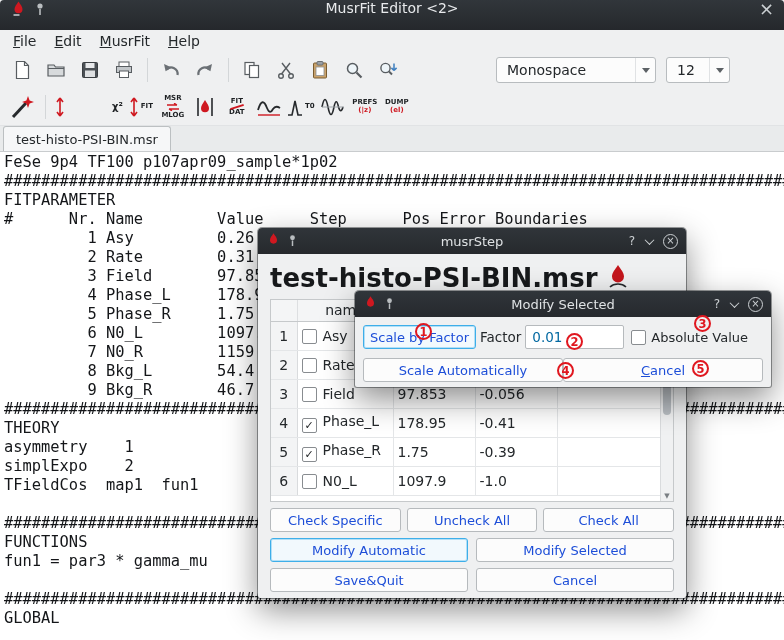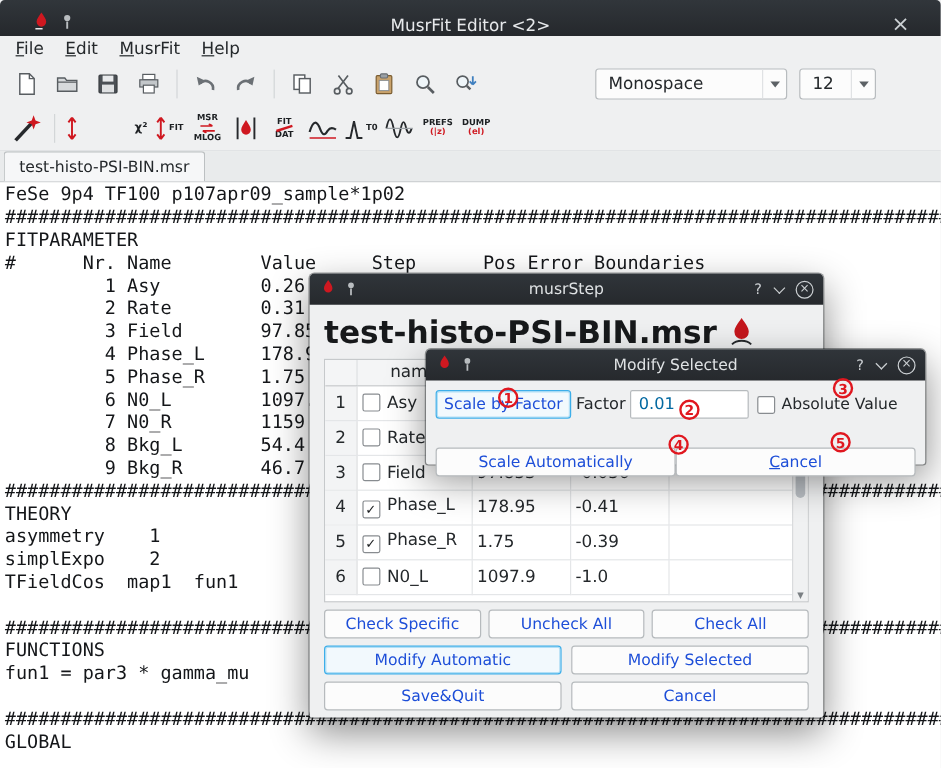--- a/index.html
+++ b/index.html
@@ -2,22 +2,22 @@
 <html><head>
 <meta charset="utf-8">
 <style>
   *{margin:0;padding:0;box-sizing:border-box;}
   html,body{width:784px;height:640px;overflow:hidden;}
   body{font-family:"DejaVu Sans","Liberation Sans",sans-serif;background:#eff0f1;position:relative;}
   .screen{position:absolute;inset:0;width:784px;height:640px;}
 
   
   .main-window{position:absolute;inset:0;display:flex;flex-direction:column;background:#eff0f1;}
-  .titlebar{height:30px;background:linear-gradient(#31363b,#25282c);display:flex;align-items:flex-end;
-            padding:0 26px;position:relative;flex:none;border-radius:4px 4px 0 0;}
+  .titlebar{height:30px;background:linear-gradient(#31363b,#25282c);display:flex;align-items:flex-start;
+            padding:0 10px;position:relative;flex:none;border-radius:4px 4px 0 0;}
   .tb-title{position:absolute;left:0;right:0;text-align:center;color:#e7e9eb;font-size:14px;}
   .tb-left{display:flex;gap:7px;align-items:center;z-index:1;}
   .tb-right{margin-left:auto;z-index:1;display:flex;gap:9px;align-items:center;color:#cbd0d3;}
   .main-close{font-size:18px;line-height:1;color:#cbd0d3;}
 
   .menubar{height:22px;display:flex;align-items:center;padding:0 4px;font-size:14px;color:#24282b;flex:none;}
   .mitem{padding:2px 9px;}
   .toolbar{display:flex;align-items:center;flex:none;}
   .toolbar1{height:36px;padding:0 6px;gap:2px;}
   .toolbar2{height:38px;padding:0 8px;gap:4px;border-bottom:1px solid #e1e3e5;}
@@ -93,21 +93,21 @@
   .modify{left:355px;top:291px;width:416px;height:96px;z-index:40;}
   .md-content{padding:8px;}
   .md-row{display:flex;align-items:center;}
   .sbf-btn{flex:none;width:113px;}
   .factor-label{font-size:13.5px;margin:0 4px;color:#24282b;white-space:nowrap;}
   .factor-input{width:99px;height:24px;background:#fff;border:1px solid #b6babd;border-radius:2px;
                 font-size:13.5px;padding:0 6px;color:#0369a1;font-family:"DejaVu Sans",sans-serif;flex:none;}
   .cb-abs{display:inline-flex;width:15px;height:15px;border:1px solid #888c90;border-radius:2px;background:#fff;
           margin:0 5px 0 7px;flex:none;}
   .abs-label{font-size:13px;color:#24282b;white-space:nowrap;}
-  .md-row2{margin-top:24px;gap:0;border-radius:12px;}
+  .md-row2{margin-top:9px;gap:0;border-radius:12px;}
 
   
   .ann{position:absolute;width:17px;height:17px;border:2px solid #e0171f;border-radius:50%;color:#e0171f;
        font-size:11.5px;font-weight:bold;display:flex;align-items:center;justify-content:center;z-index:60;}
   .ann1{left:415px;top:323px;} .ann2{left:566px;top:333px;} .ann3{left:694px;top:315px;}
   .ann4{left:557px;top:362px;} .ann5{left:692px;top:360px;}
 </style>
 </head>
 <body>
 

